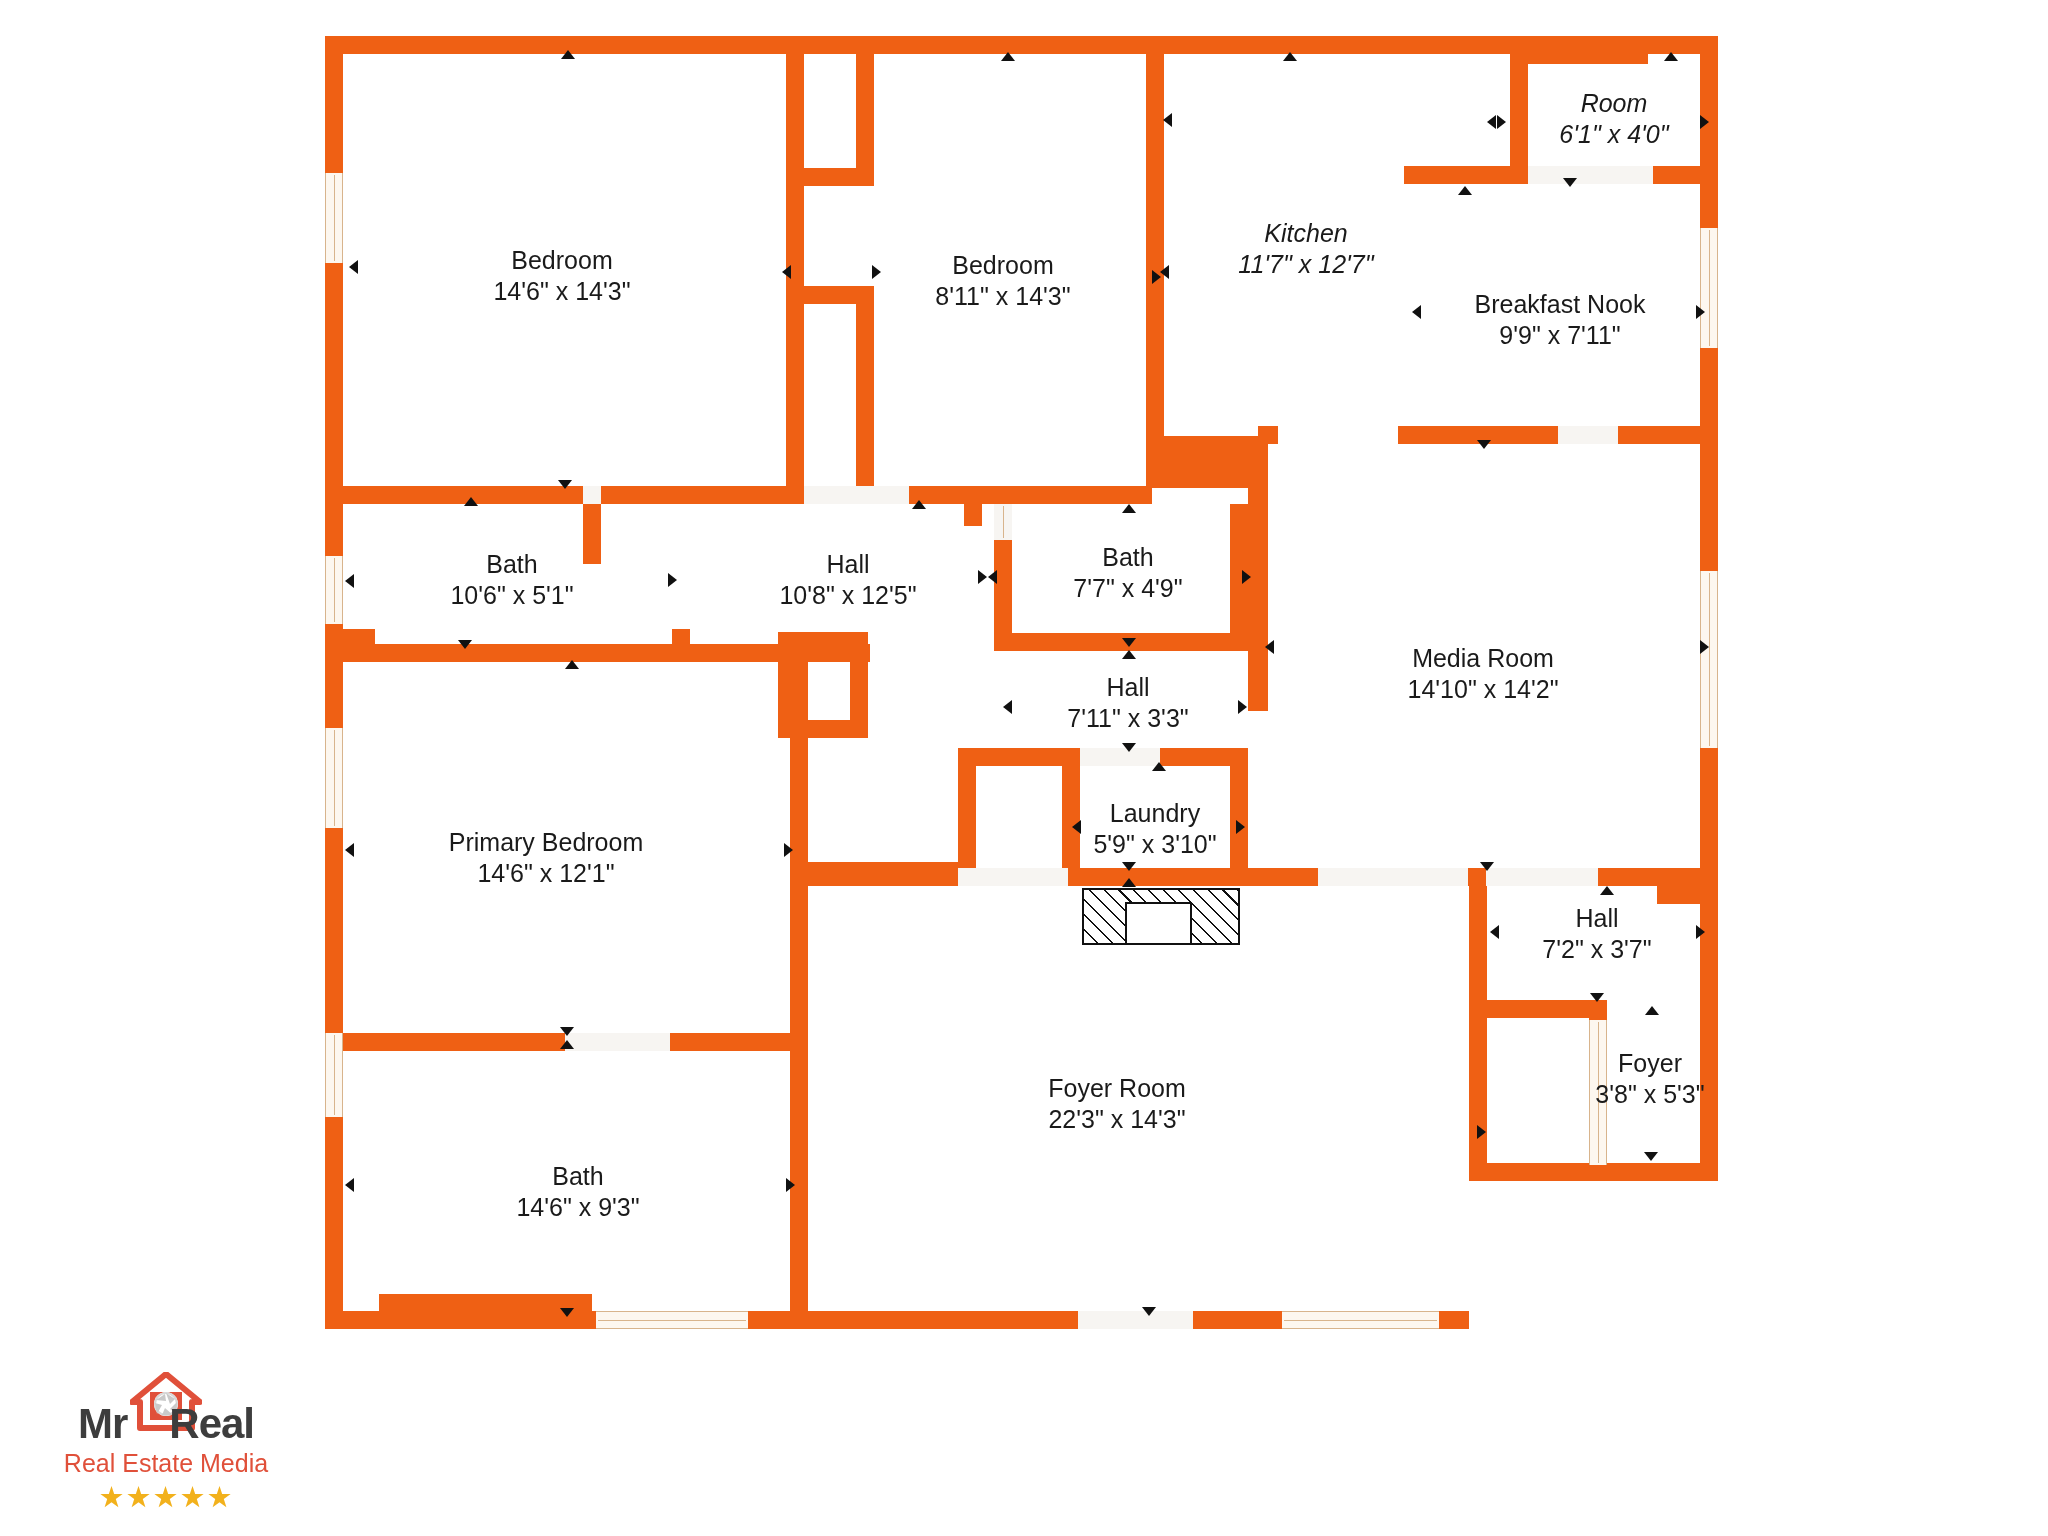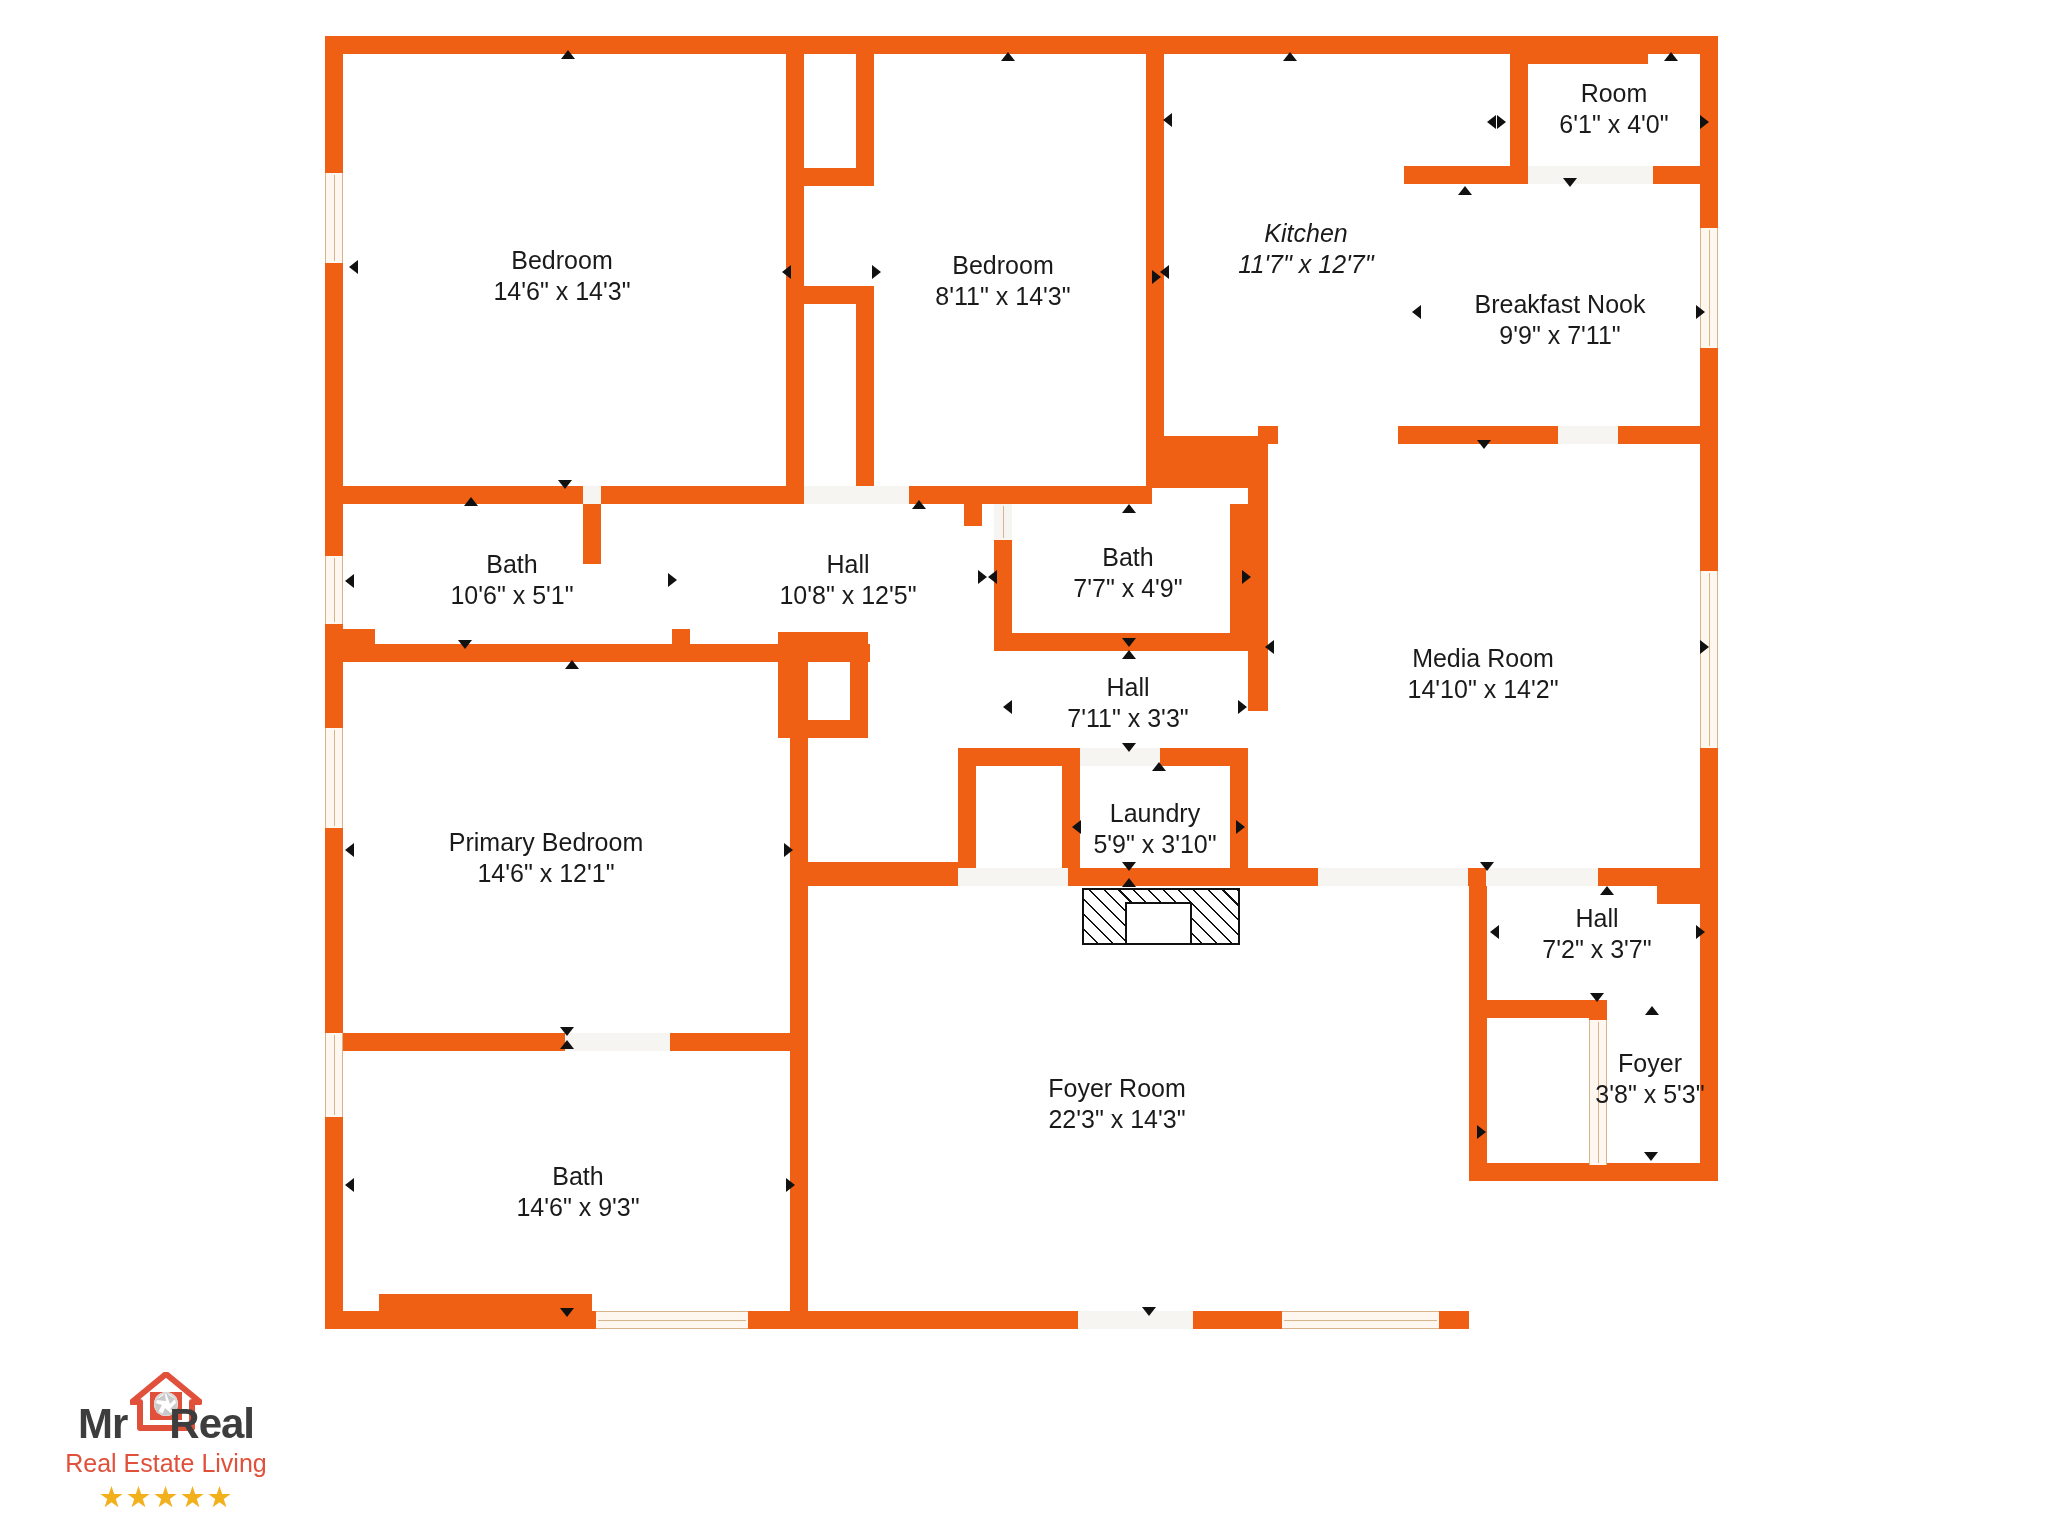--- a/index.html
+++ b/index.html
@@ -334,21 +334,21 @@
       <div class="rdim">14'6" x 14'3"</div>
     </div>
     <div class="room" style="left:1003px; top:250px;">
       <div class="rname">Bedroom</div>
       <div class="rdim">8'11" x 14'3"</div>
     </div>
     <div class="room" style="left:1306px; top:218px;font-style:italic;">
       <div class="rname">Kitchen</div>
       <div class="rdim">11'7" x 12'7"</div>
     </div>
-    <div class="room" style="left:1614px; top:78px;">
+    <div class="room" style="left:1614px; top:88px;font-style:italic;">
       <div class="rname">Room</div>
       <div class="rdim">6'1" x 4'0"</div>
     </div>
     <div class="room" style="left:1560px; top:289px;">
       <div class="rname">Breakfast Nook</div>
       <div class="rdim">9'9" x 7'11"</div>
     </div>
     <div class="room" style="left:512px; top:549px;">
       <div class="rname">Bath</div>
       <div class="rdim">10'6" x 5'1"</div>
@@ -408,18 +408,18 @@
           <path d="M47 30 L46 41 L40 37 Z"></path>
           <path d="M43 43 L32 43 L35 36 Z"></path>
           <path d="M27 42 L25 31 L32 33 Z"></path>
           <path d="M26 28 L35 22 L36 29 Z"></path>
         </g>
       </svg>
     </div>
     <div id="logo-word">
       <span>Mr</span><span style="display:inline-block;width:42px;"></span><span class="hev">Real</span>
     </div>
-    <div id="logo-sub">Real Estate Living</div>
+    <div id="logo-sub">Real Estate Media</div>
     <div id="logo-stars">★★★★★</div>
   </div>
 
 
 </div>
 
 </body></html>

